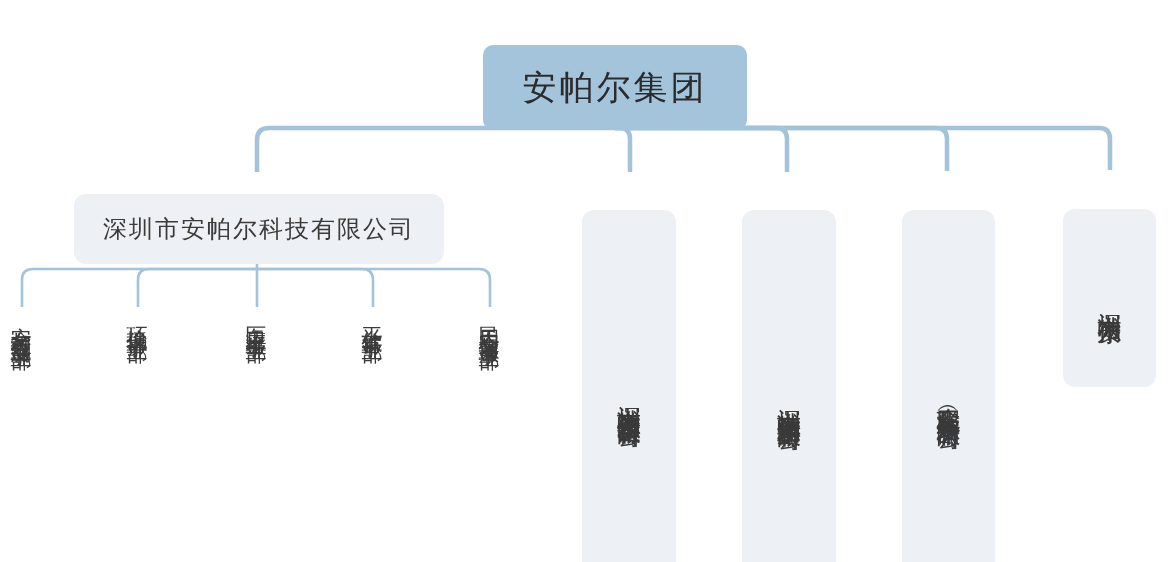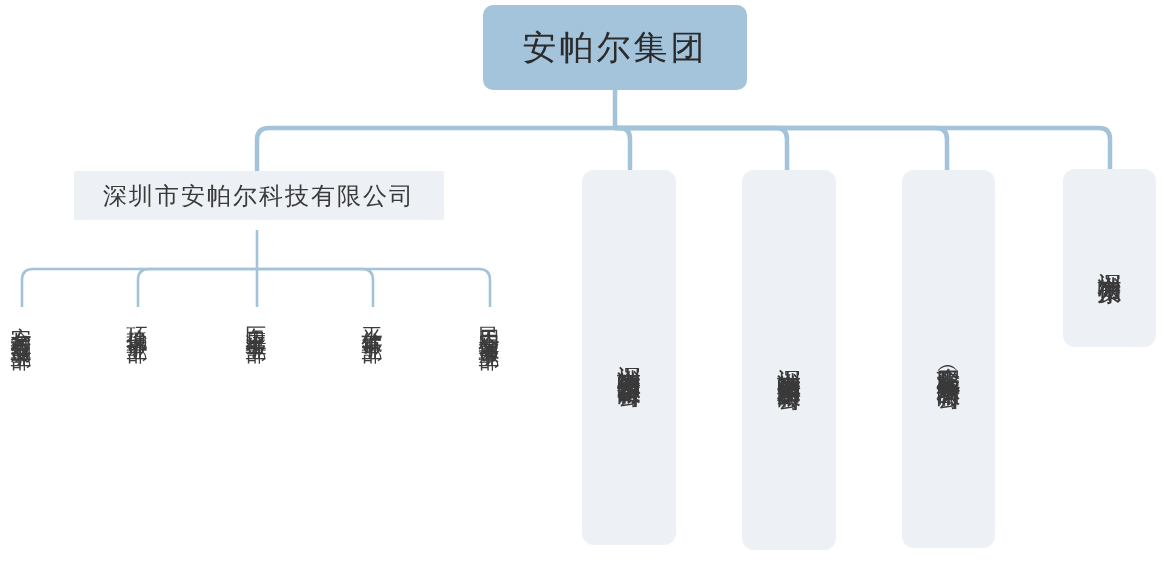--- a/index.html
+++ b/index.html
@@ -20,35 +20,36 @@
     width: 1172px; height: 562px;
   }
   .node {
     position: absolute;
     box-sizing: border-box;
     display: flex;
     align-items: center;
     justify-content: center;
     color: #3a3a3a;
     text-align: left;
+    margin-top: 40px;
   }
   .node-root {
     left: 483px; top: 5px;
     width: 264px; height: 85px;
     background: #a4c4dc;
     border-radius: 10px;
     font-size: 34px;
     letter-spacing: 3px;
     color: #2b2b2b;
   }
   .node-sub-h {
-    left: 74px; top: 171px;
-    width: 370px; height: 49px;
+    left: 74px; top: 154px;
+    width: 370px; height: 70px;
     background: #edf1f5;
-    border-radius: 2px;
+    border-radius: 12px;
     font-size: 24px;
     letter-spacing: 2px;
   }
   .node-sub-v {
     background: #edf1f5;
     border-radius: 12px;
     writing-mode: vertical-rl;
     text-orientation: mixed;
     font-size: 24px;
     letter-spacing: 1.5px;

